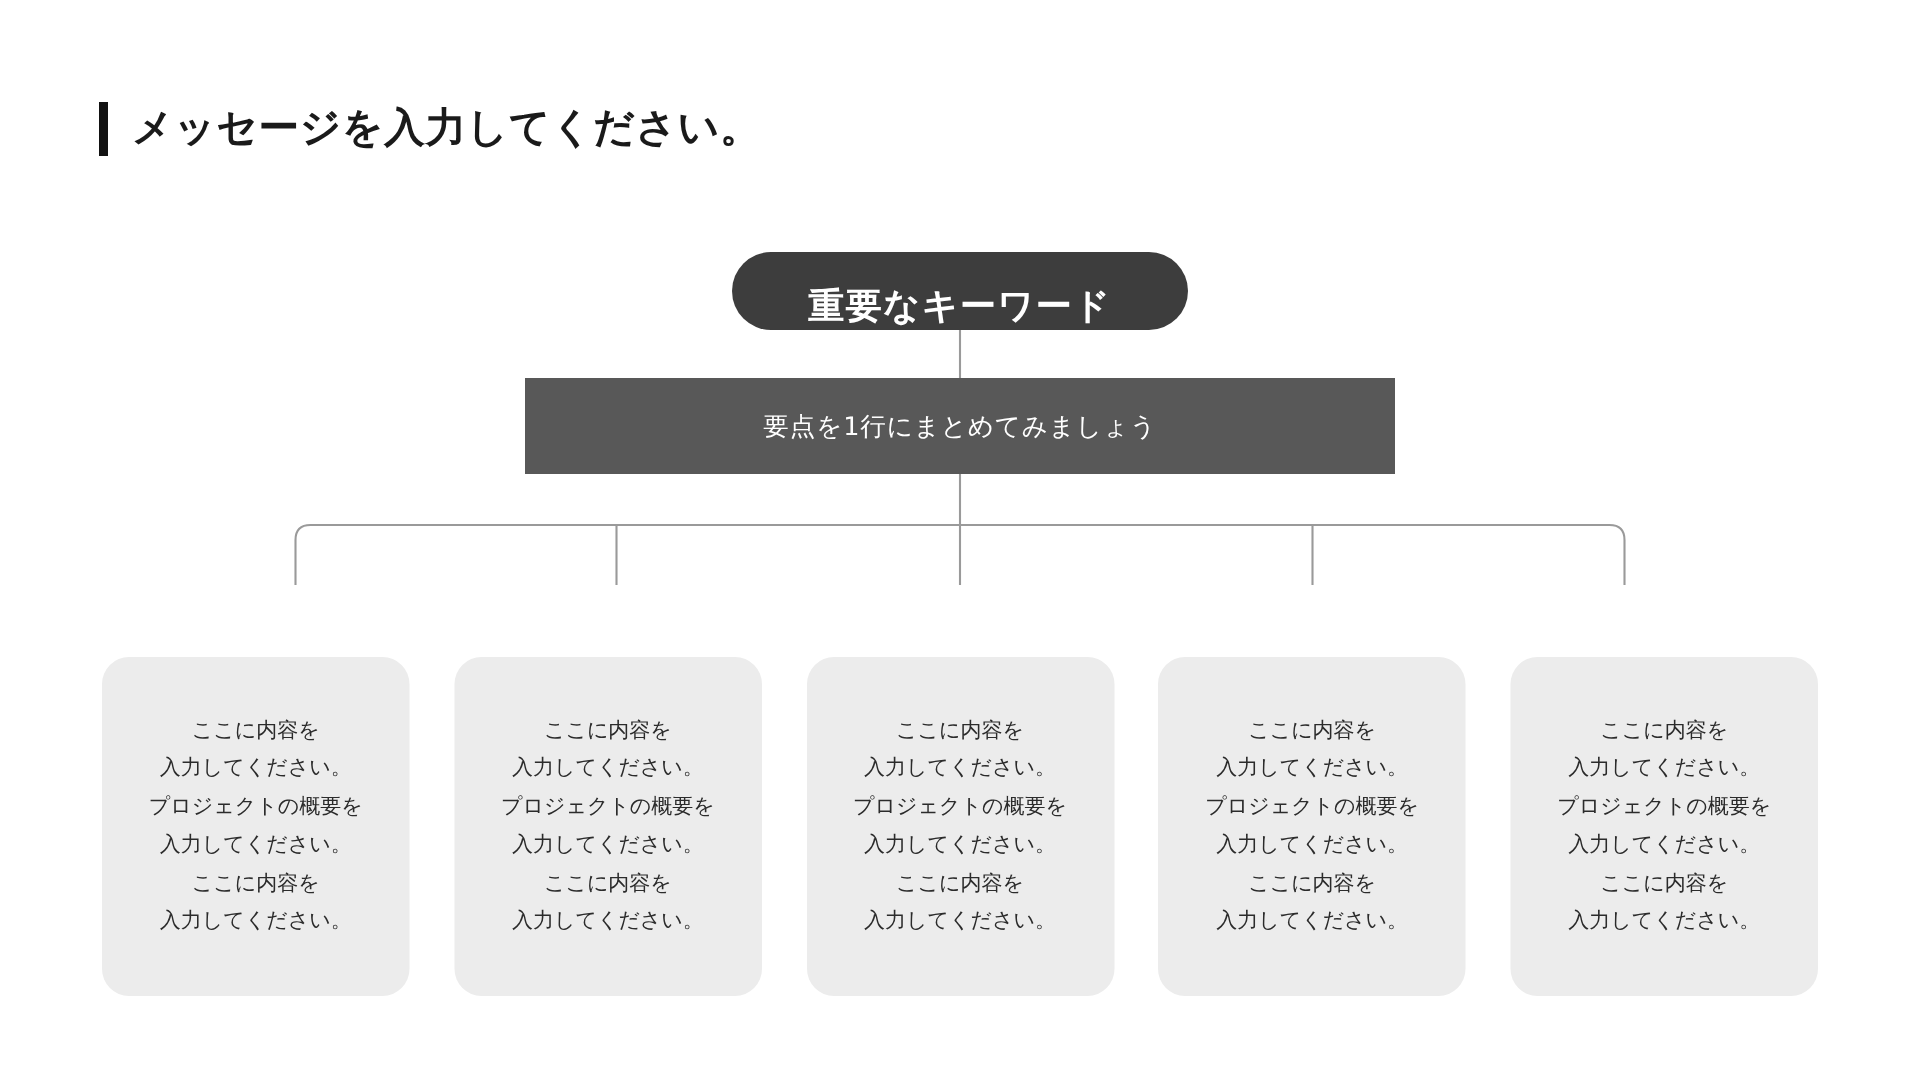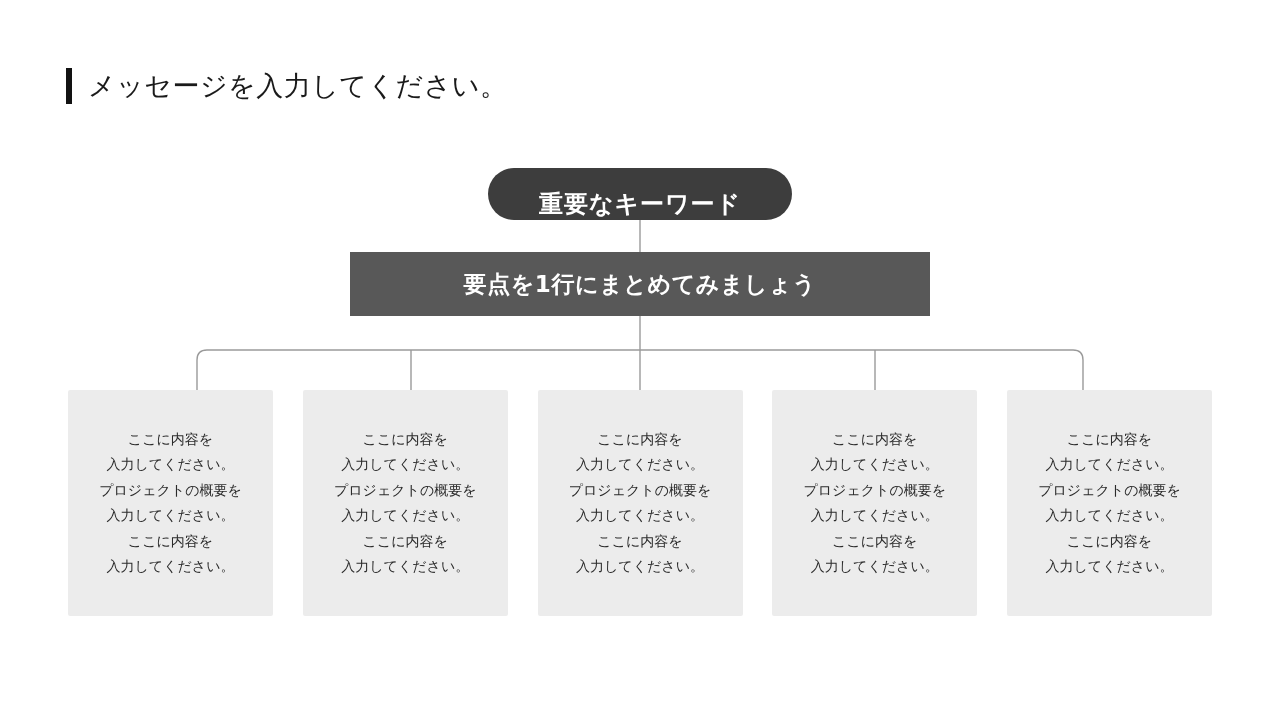--- a/index.html
+++ b/index.html
@@ -33,21 +33,21 @@
     width: 6px;
     height: 36px;
     background: #121212;
     flex: 0 0 auto;
   }
   .title-text {
     margin-left: 16px;
     font-size: 27px;
     line-height: 36px;
     color: #1a1a1a;
-    font-weight: 400;
+    font-weight: 700;
     letter-spacing: 0.5px;
     white-space: nowrap;
   }
 
   
   .root-pill {
     position: absolute;
     left: 488px;
     top: 168px;
     width: 304px;
@@ -73,22 +73,22 @@
     top: 252px;
     width: 580px;
     height: 64px;
     background: #585858;
     display: flex;
     align-items: center;
     justify-content: center;
   }
   .subtitle-bar-label {
     color: #ffffff;
-    font-size: 23px;
-    font-weight: 700;
+    font-size: 17px;
+    font-weight: 400;
     letter-spacing: 0.6px;
     white-space: nowrap;
   }
 
   
   .connectors {
     position: absolute;
     left: 0;
     top: 0;
     width: 1280px;
@@ -103,27 +103,28 @@
     top: 390px;
     width: 1144px;
     height: 226px;
     display: flex;
     justify-content: space-between;
   }
   .card {
     width: 205px;
     height: 226px;
     background: #ececec;
-    border-radius: 2px;
+    border-radius: 18px;
     display: flex;
     flex-direction: column;
     align-items: center;
     justify-content: center;
     box-sizing: border-box;
     padding: 0 6px;
+    margin-top: 48px;
   }
   .card-line {
     font-size: 14px;
     line-height: 25.5px;
     color: #2b2b2b;
     text-align: center;
     white-space: nowrap;
   }
 </style>
 </head>

